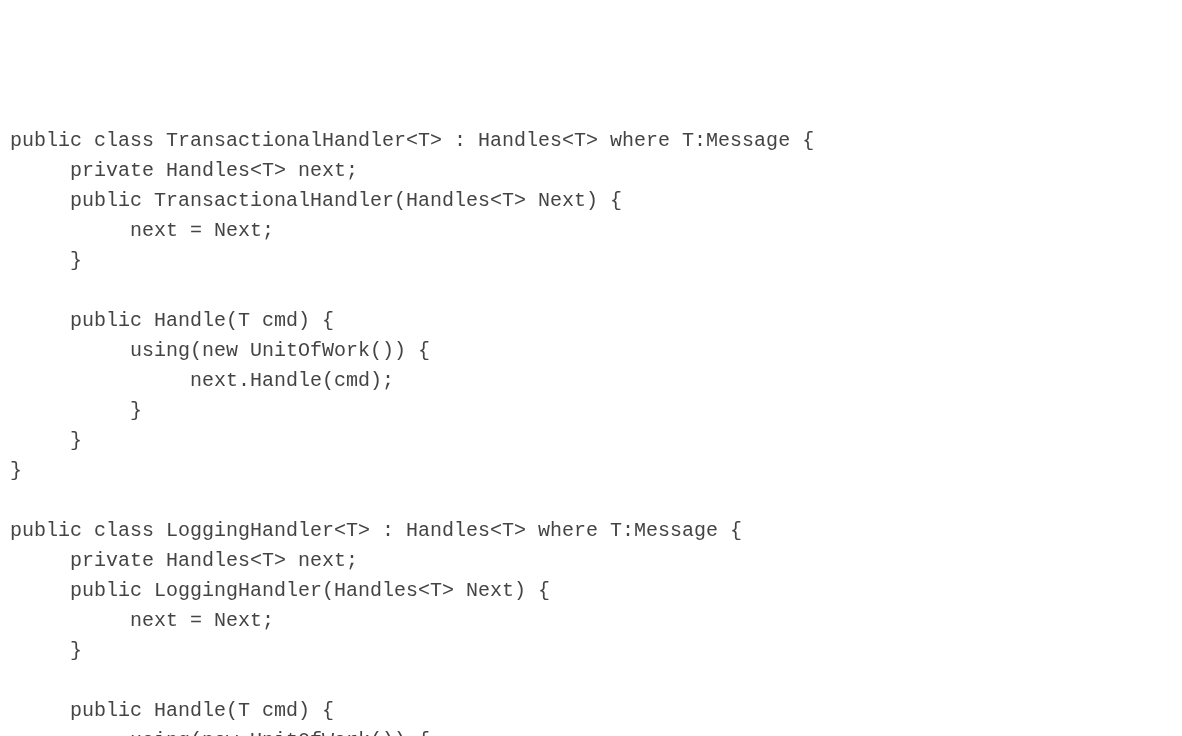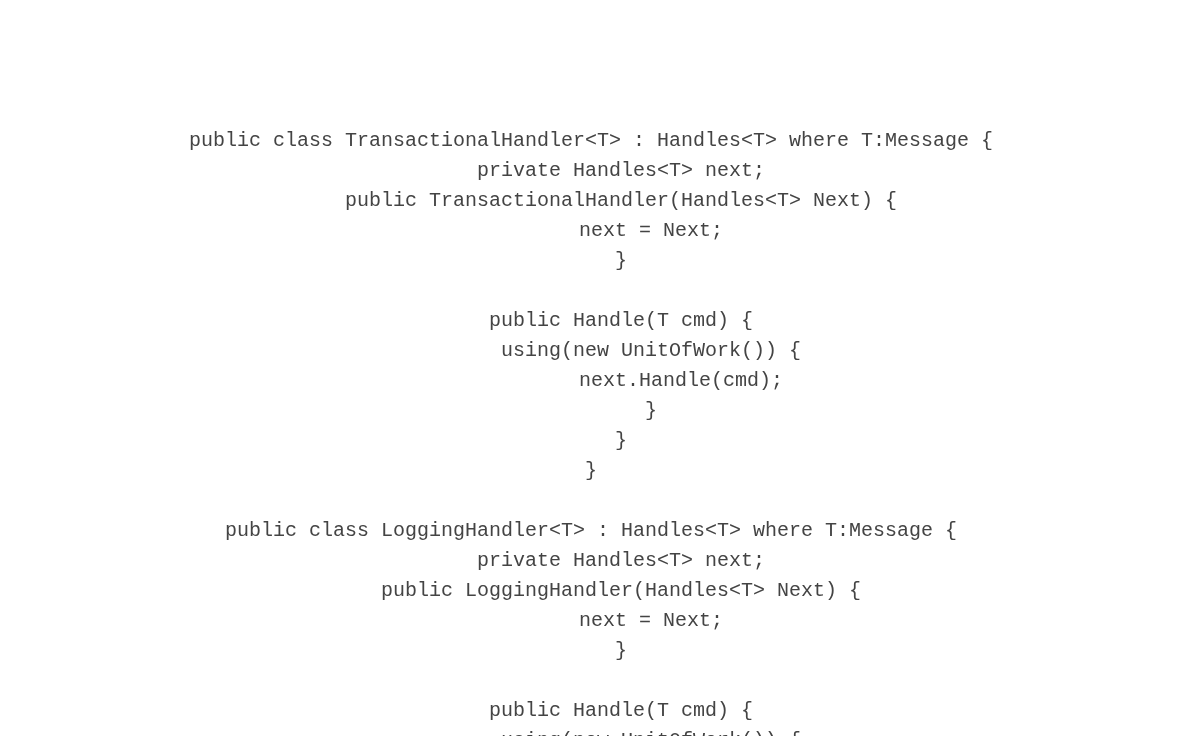--- a/index.html
+++ b/index.html
@@ -16,21 +16,20 @@
       line-height: 1.5;
       white-space: pre;
       filter: blur(0.6px);
     }
     .code-block {
       display: block;
     }
     .line {
       display: block;
       min-height: 1.5em;
-      text-align: center;
     }
   </style>
 </head>
 <body>
 
 
 
 <div class="code-block"><span class="line">public class TransactionalHandler&lt;T&gt; : Handles&lt;T&gt; where T:Message {</span><span class="line">     private Handles&lt;T&gt; next;</span><span class="line">     public TransactionalHandler(Handles&lt;T&gt; Next) {</span><span class="line">          next = Next;</span><span class="line">     }</span><span class="line"></span><span class="line">     public Handle(T cmd) {</span><span class="line">          using(new UnitOfWork()) {</span><span class="line">               next.Handle(cmd);</span><span class="line">          }</span><span class="line">     }</span><span class="line">}</span><span class="line"></span><span class="line">public class LoggingHandler&lt;T&gt; : Handles&lt;T&gt; where T:Message {</span><span class="line">     private Handles&lt;T&gt; next;</span><span class="line">     public LoggingHandler(Handles&lt;T&gt; Next) {</span><span class="line">          next = Next;</span><span class="line">     }</span><span class="line"></span><span class="line">     public Handle(T cmd) {</span><span class="line">          using(new UnitOfWork()) {</span></div>
 
 

